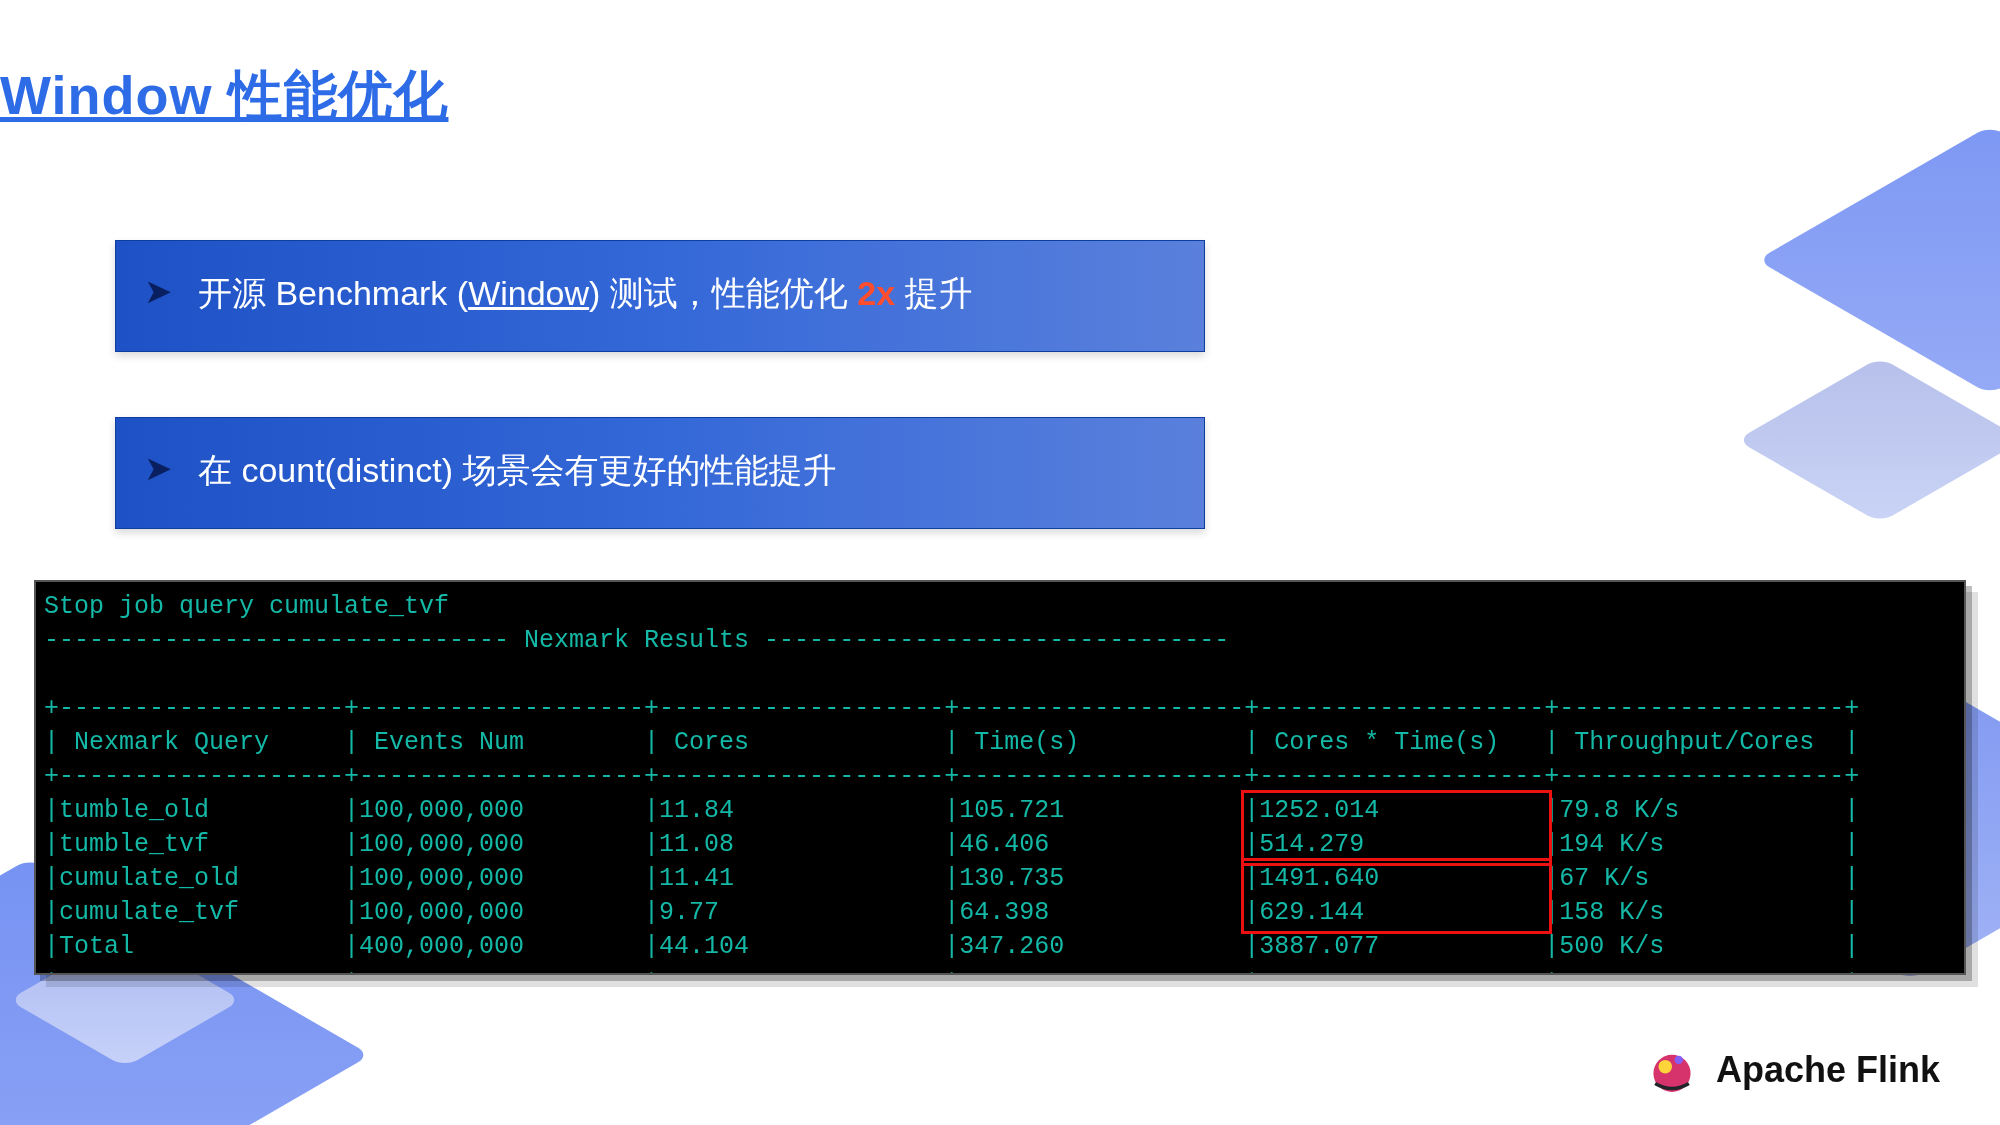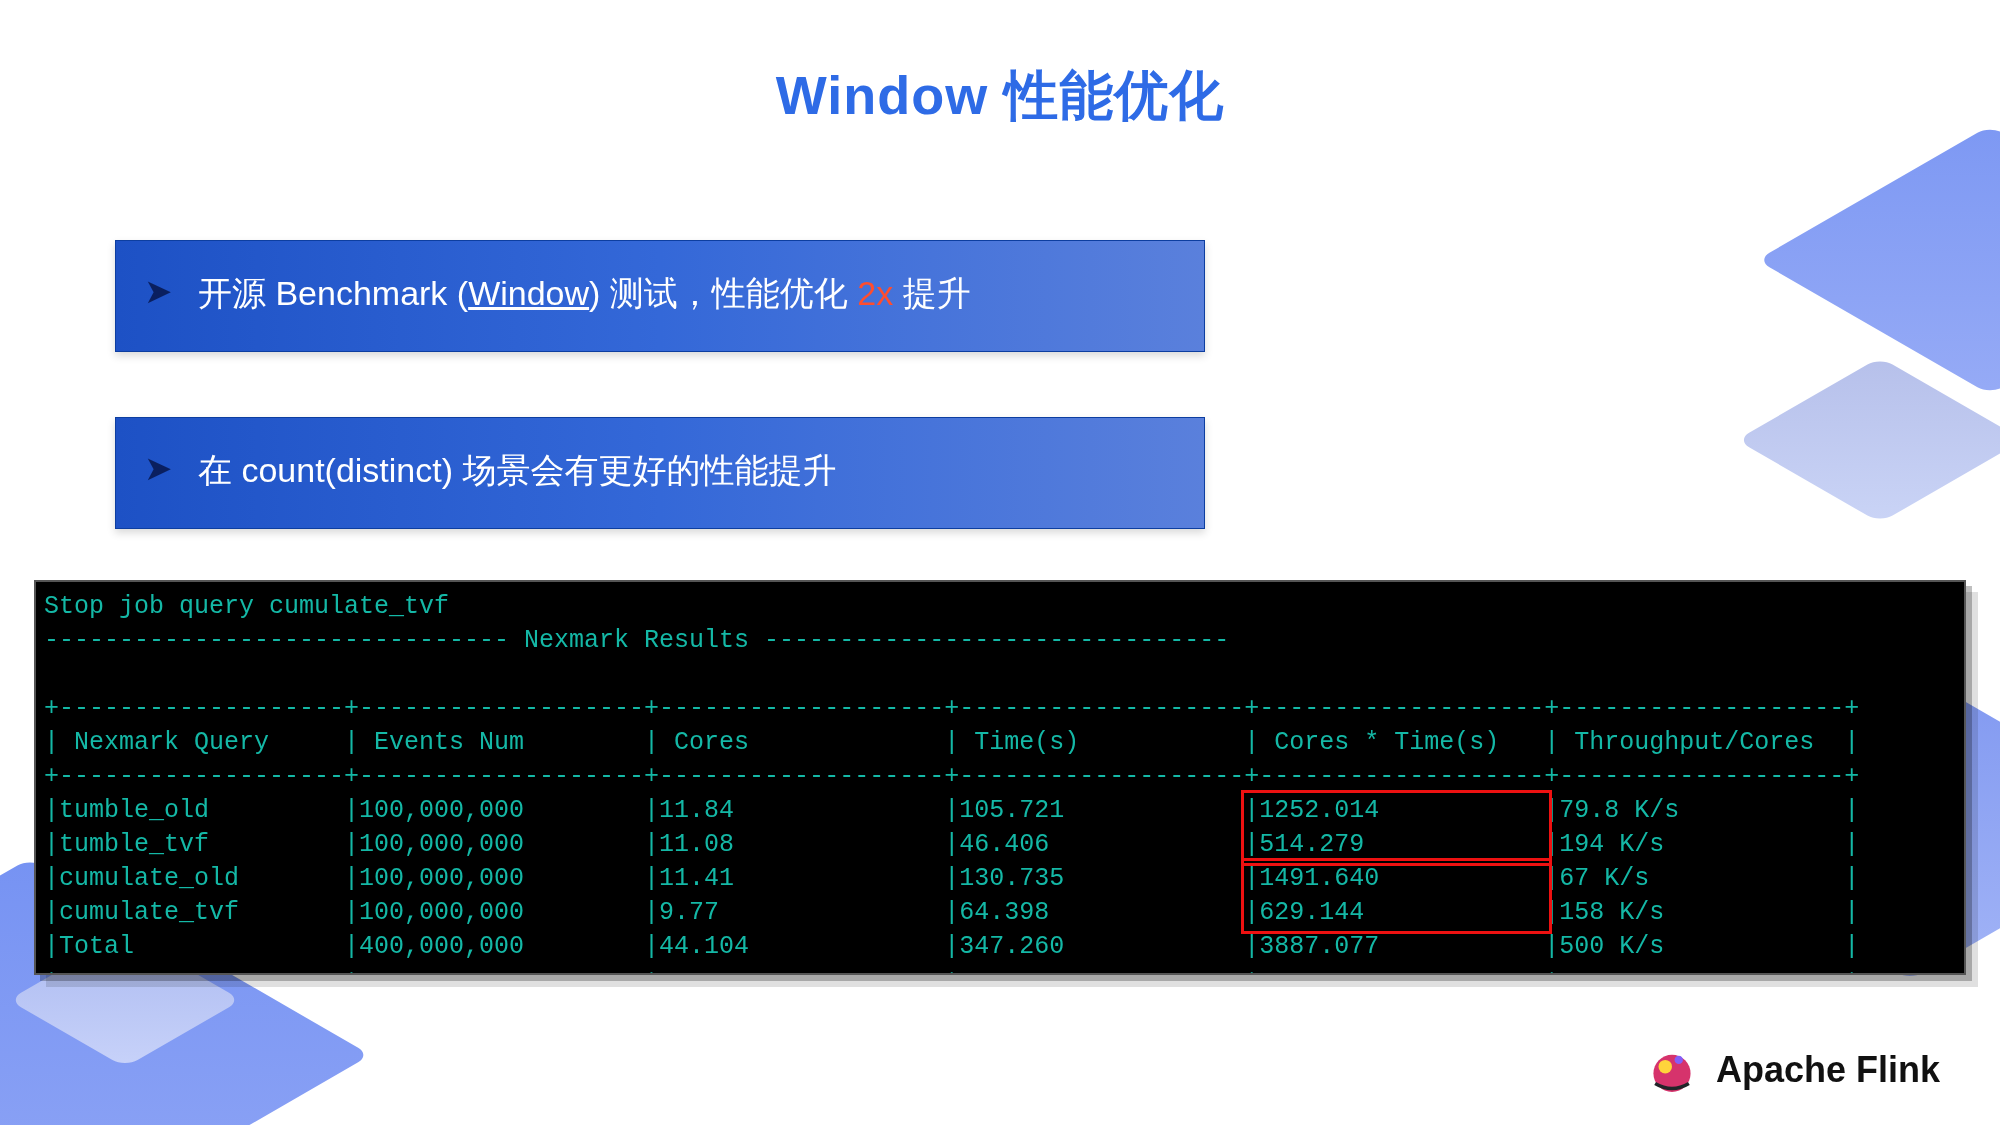--- a/index.html
+++ b/index.html
@@ -27,25 +27,26 @@
              background: linear-gradient(135deg,#7a93f0,#9db0f6); opacity:.95;}
   .cube.c4 { left: -160px; bottom: -120px;width: 380px; height: 380px;
              background: linear-gradient(135deg,#6f8df2,#8aa1f5); opacity:.95;}
   .cube.c5 { left:  60px; bottom:  60px; width: 130px; height: 130px;
              background: linear-gradient(135deg,#b1bef0,#cfd8fa); opacity:.9;}
 
   
   .title {
     position: absolute;
     left: 0; right: 0; top: 60px;
-    text-align: center;
+    text-align: left;
     font-size: 54px;
     font-weight: 800;
     color: #2e6be6;
     letter-spacing: 1px;
+    text-decoration: underline;
   }
 
   
   .callout {
     position: absolute;
     left: 115px;
     width: 1090px;
     box-sizing: border-box;
     padding: 30px 28px 34px 28px;
     color: #ffffff;
@@ -58,21 +59,21 @@
   .callout.two { top: 417px; }
 
   .bullet {
     color: #0a1f5f;
     margin-right: 16px;
     font-size: 34px;
     display: inline-block;
     transform: translateY(-2px);
   }
   .underline { text-decoration: underline; }
-  .hl-red { color: #ff4d2e; font-weight: 400; }
+  .hl-red { color: #ff4d2e; font-weight: 700; }
 
   
   .terminal {
     position: absolute;
     left: 34px;
     top: 580px;
     width: 1932px;
     height: 395px;
     background: #000;
     color: #14b8a6;

